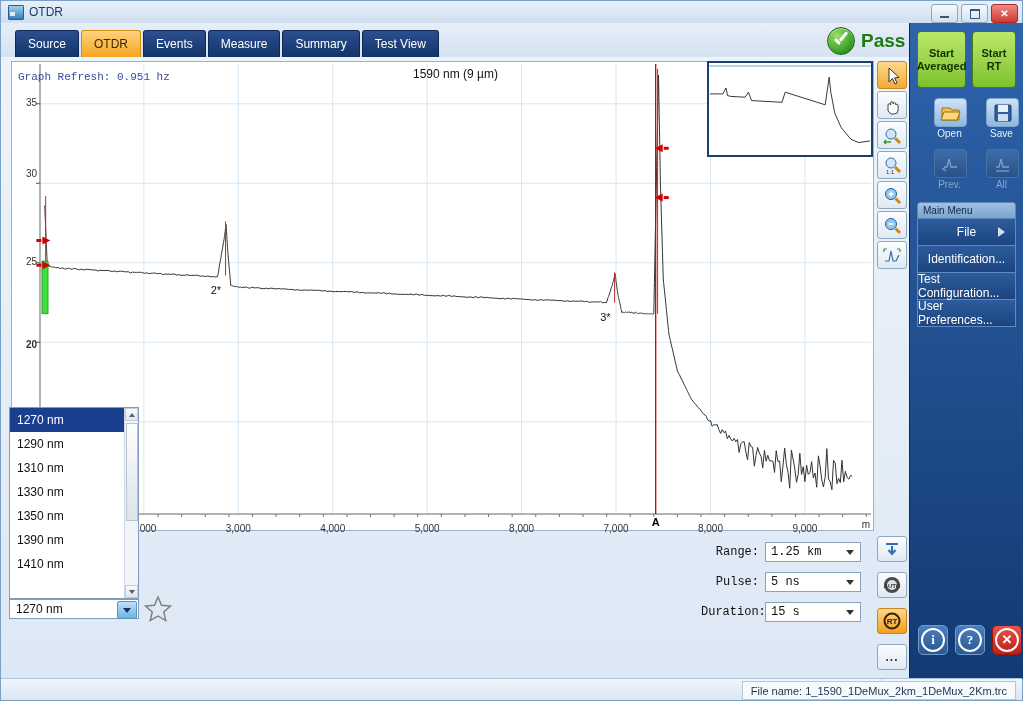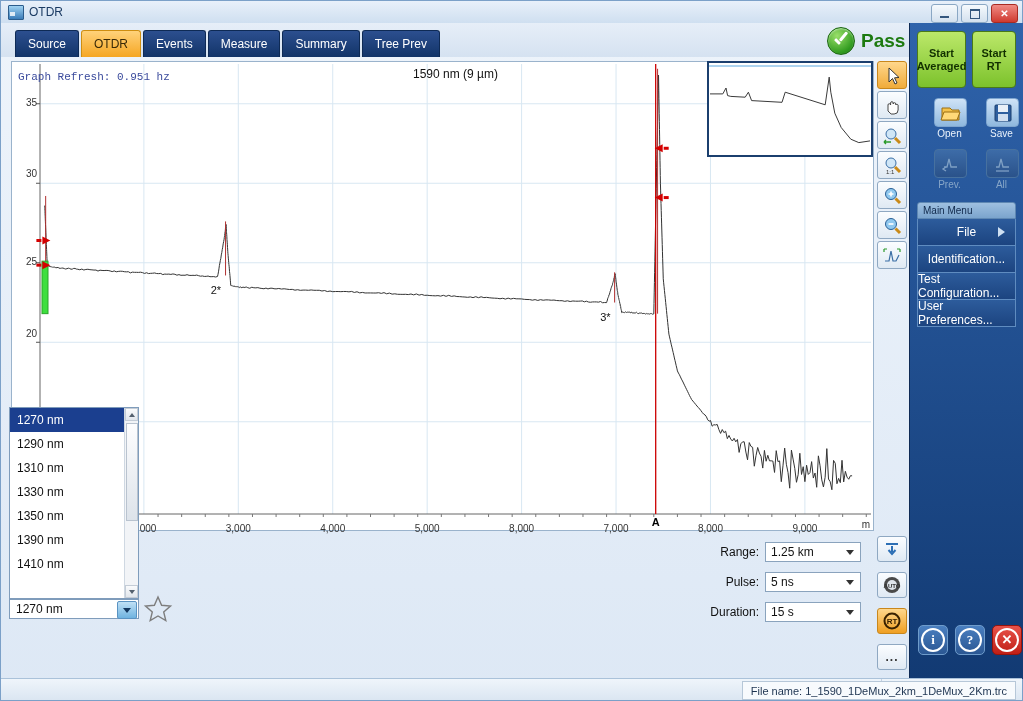--- a/index.html
+++ b/index.html
@@ -98,21 +98,21 @@
     border-left:1px solid #cfd8e2;}
   .wlsc-btn{width:13px;height:13px;background:linear-gradient(#fafbfc,#e1e6ec);
     border:1px solid #c4ccd6;box-sizing:border-box;display:flex;align-items:center;justify-content:center;}
   .wlsc-thumb{position:absolute;left:1px;top:15px;width:10px;height:96px;
     background:linear-gradient(#fdfdfe,#dde3ea);border:1px solid #b9c3cf;}
   .caret-u-s{width:0;height:0;border-left:3px solid transparent;border-right:3px solid transparent;border-bottom:4px solid #54606e;}
   .caret-d-s{width:0;height:0;border-left:3px solid transparent;border-right:3px solid transparent;border-top:4px solid #54606e;}
   .star{position:absolute;left:142px;top:593px;width:30px;height:30px;}
 
   
-  .params{position:absolute;left:700px;top:536px;width:170px;}
+  .params{position:absolute;left:700px;top:536px;width:170px;font-family:Liberation Mono, monospace;}
   .prow{display:flex;align-items:center;height:30px;}
   .plabel{width:58px;text-align:right;font-size:12px;color:#111;margin-right:6px;}
   .pselect{width:96px;height:20px;border:1px solid #8aa3bd;background:#fff;box-sizing:border-box;
     position:relative;display:flex;align-items:center;text-align:right;}
   .pselect span{padding-left:5px;font-size:12px;color:#111;}
   .pcaret{position:absolute;right:6px;top:7px;width:0;height:0;
     border-left:4px solid transparent;border-right:4px solid transparent;border-top:5px solid #333;}
 
   
   .rightpanel{position:absolute;left:908px;top:22px;width:113px;height:656px;
@@ -174,21 +174,21 @@
     </div>
   </div>
 
   <div class="tabbar">
     <div class="tabs" id="tabs">
         <div class="tab">Source</div>
         <div class="tab active">OTDR</div>
         <div class="tab">Events</div>
         <div class="tab">Measure</div>
         <div class="tab">Summary</div>
-        <div class="tab">Tree Prev</div>
+        <div class="tab">Test View</div>
       </div>
   </div>
 
   <div class="passwrap">
     <div class="pass-circle"></div>
     <div class="pass-text">Pass</div>
   </div>
 
   <div class="graphpane">
     <svg class="plot" id="plot" viewBox="0 0 861 468" preserveAspectRatio="none">
@@ -266,21 +266,21 @@
         <text x="209.08636363636361" y="231.7703180212014" font-size="11" font-family="Liberation Sans, sans-serif" fill="#111" text-anchor="end">2*</text>
         <text x="598.6176136363637" y="258.8021201413427" font-size="11" font-family="Liberation Sans, sans-serif" fill="#111" text-anchor="end">3*</text>
         <text x="643.6954545454546" y="464" font-size="11" font-weight="bold" font-family="Liberation Sans, sans-serif" fill="#000" text-anchor="middle">A</text>
       </svg>
   </div>
   <div class="refresh">Graph Refresh: 0.951 hz</div>
   <div class="wavelabel">1590 nm (9 µm)</div>
 
   <div class="ylabels" id="ylabels">
       <div class="ylab" style="top: 353.774px;">15</div>
-      <div class="ylab" style="top: 267px;">20</div>
+      <div class="ylab" style="top: 278px; font-weight: bold;">20</div>
       <div class="ylab" style="top: 194.763px;">25</div>
       <div class="ylab" style="top: 107px;">30</div>
       <div class="ylab" style="top: 35.7527px;">35</div>
     </div>
   <div class="xaxis" id="xaxis">
     <div class="xunit">m</div>
   <div class="xlab" style="left: 132.875px; top: 4px;">2,000</div>
       <div class="xlab" style="left: 227.307px; top: 4px;">3,000</div>
       <div class="xlab" style="left: 321.739px; top: 4px;">4,000</div>
       <div class="xlab" style="left: 416.17px; top: 4px;">5,000</div>

